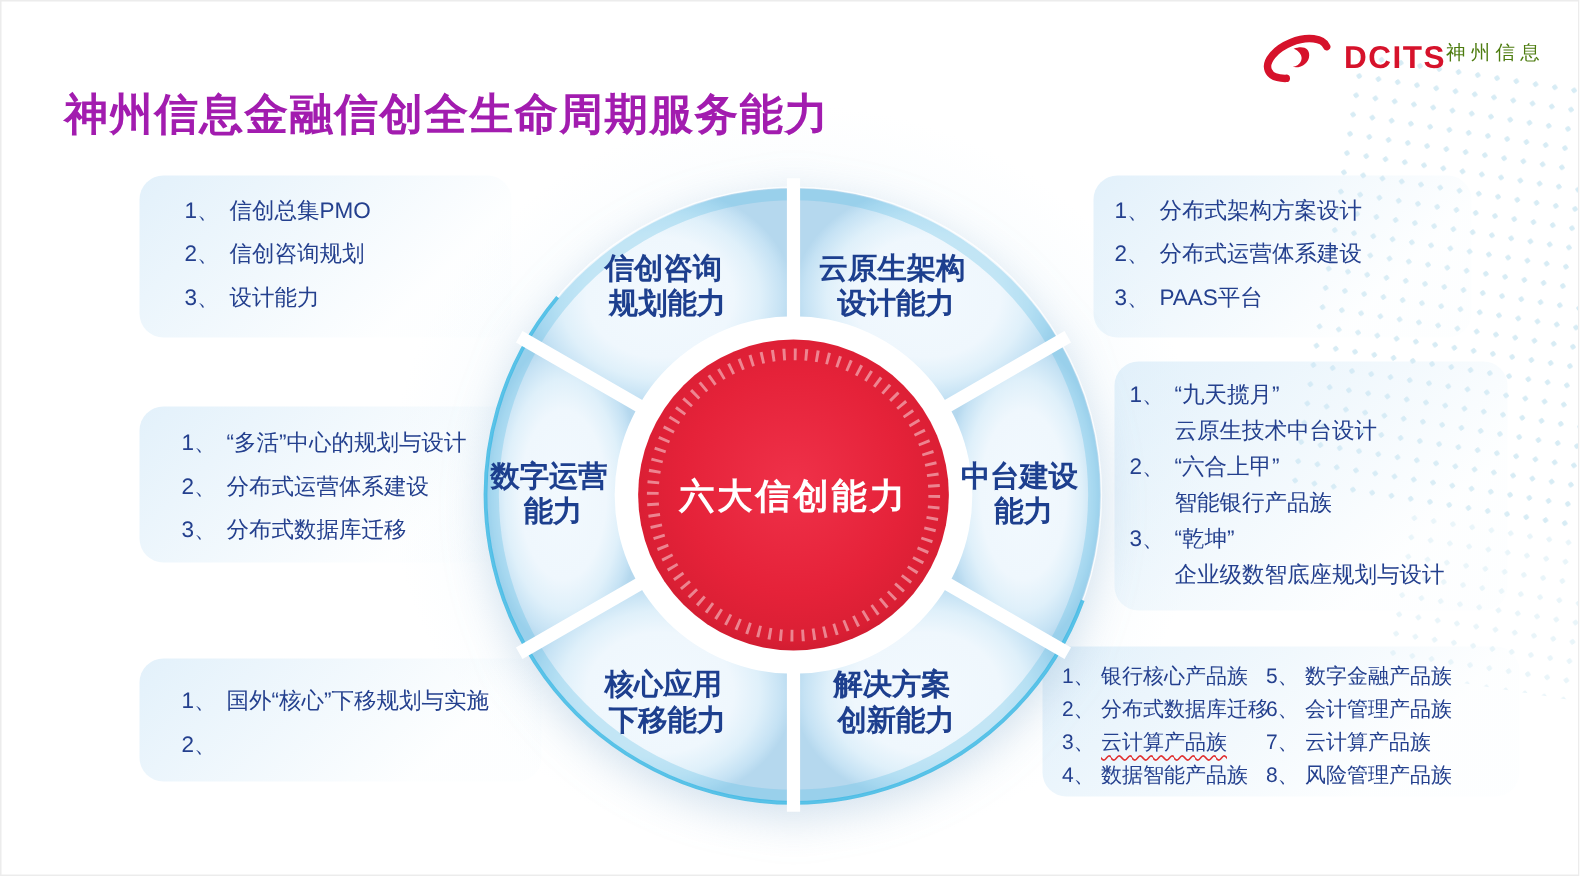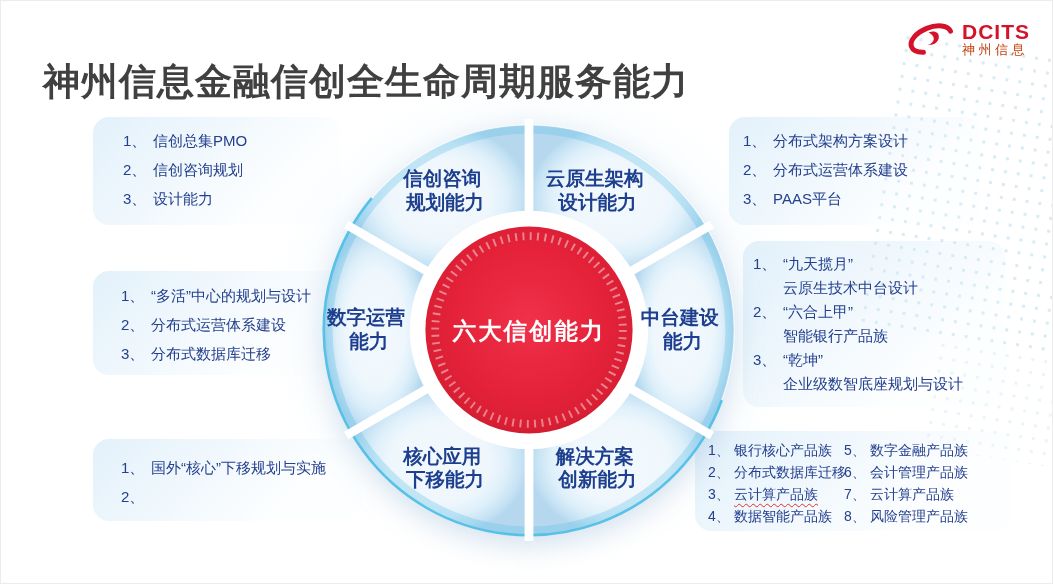--- a/index.html
+++ b/index.html
@@ -24,28 +24,28 @@
     background:linear-gradient(135deg, rgba(203,229,247,.55), rgba(240,249,253,.12) 75%);
     pointer-events:none;
   }
   .glow{
     position:absolute;left:256px;top:66px;width:548px;height:508px;
     background:radial-gradient(ellipse at center, rgba(205,232,248,.45), rgba(255,255,255,0) 70%);
     pointer-events:none;
   }
   .title{
     position:absolute;left:42px;top:56px;
-    font-size:37px;font-weight:bold;color:#404040;letter-spacing:1px;white-space:nowrap;
+    font-size:29px;font-weight:bold;color:#a21caf;letter-spacing:1px;white-space:nowrap;
   }
   
   .logo{position:absolute;right:22px;top:18px;display:flex;align-items:center;gap:5px;}
   .logo .mark{width:52px;height:40px;}
-  .logo .words{display:flex;flex-direction:column;line-height:1.05;}
+  .logo .words{display:flex;flex-direction:row;line-height:1.05;}
   .logo .brand{font-size:21px;font-weight:bold;color:#d6122b;letter-spacing:1px;}
-  .logo .brand-cn{font-size:13px;color:#c2410c;letter-spacing:3.5px;margin-top:0;}
+  .logo .brand-cn{font-size:13px;color:#4d7c0f;letter-spacing:3.5px;margin-top:0;}
   
   .list{position:absolute;color:#24408e;font-size:15px;line-height:18px;}
   .list .row{display:flex;margin-bottom:11px;white-space:nowrap;}
   .list .num{width:30px;flex:0 0 auto;}
   .list.mid .row{margin-bottom:6px;}
   .list.small{font-size:14px;line-height:17px;}
   .list.small .row{margin-bottom:5px;}
   .list.small .num{width:26px;}
   .list .row.wavy .txt{
     text-decoration:underline wavy #e03030;

